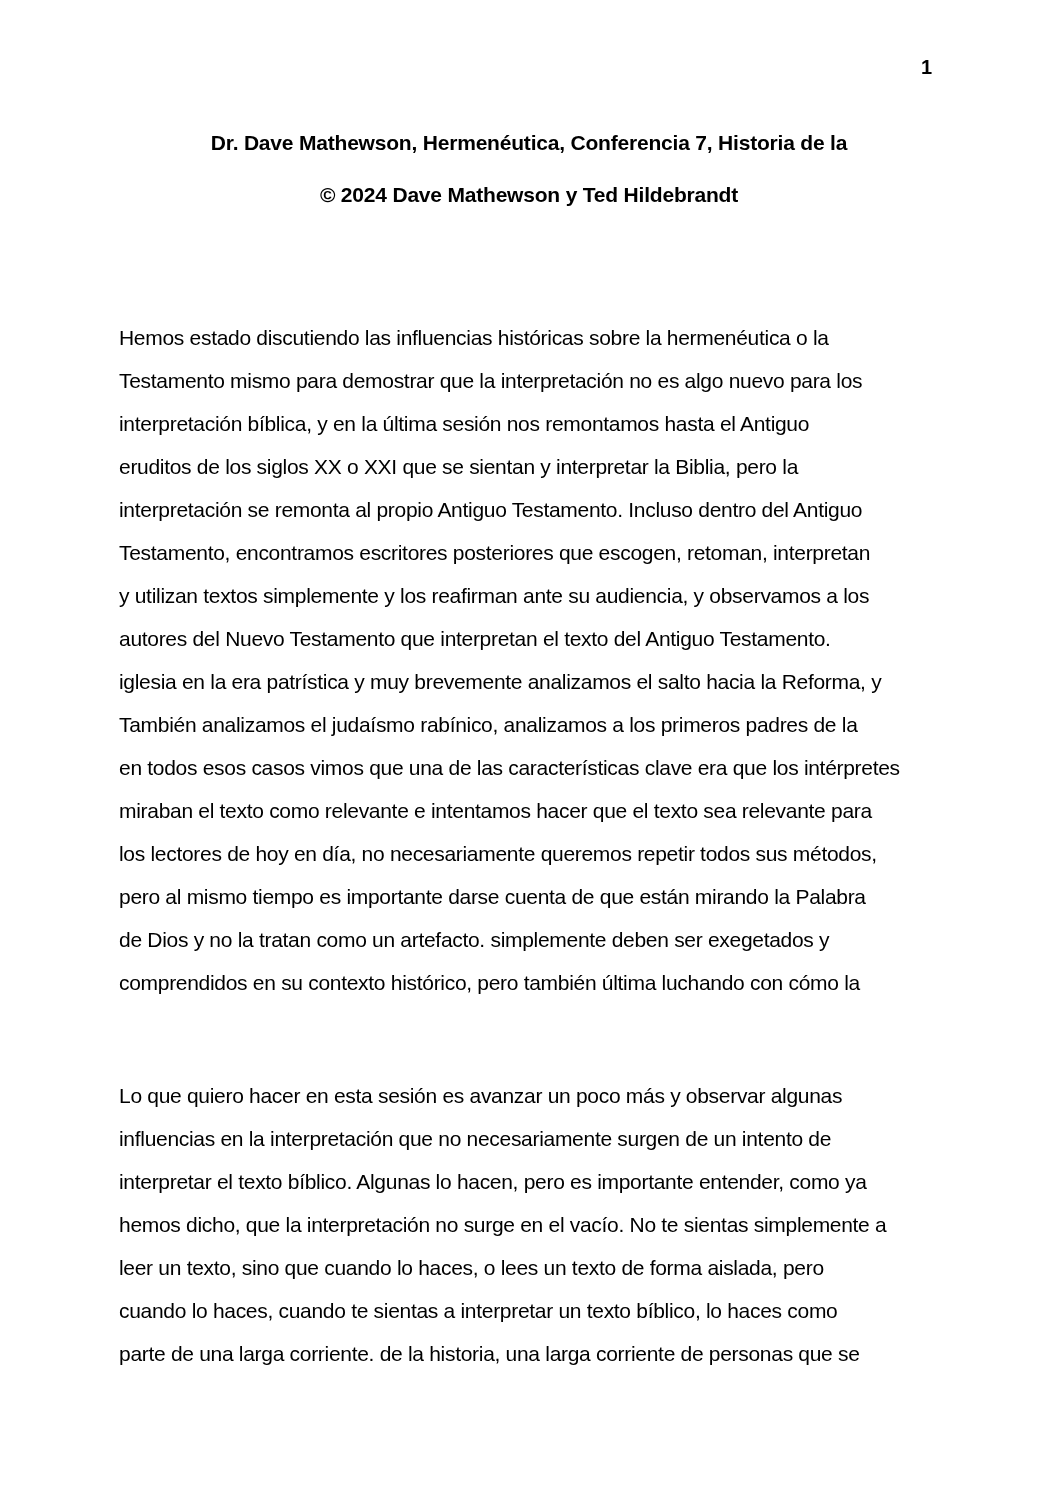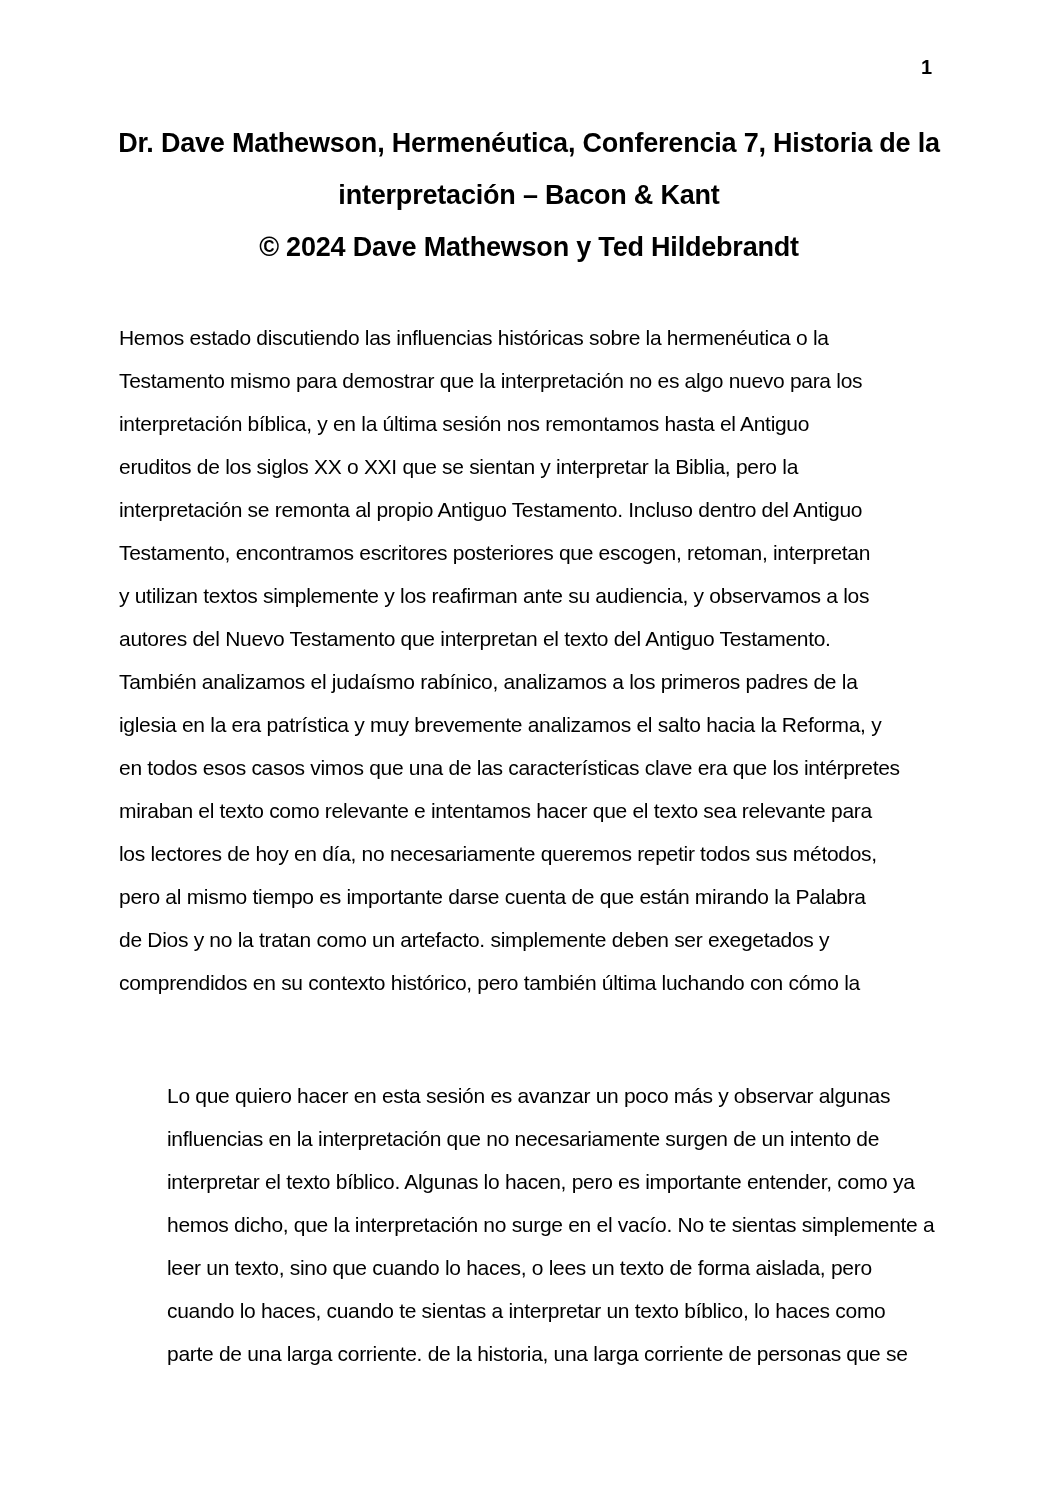--- a/index.html
+++ b/index.html
@@ -19,55 +19,54 @@
     font-size: 20px;
     font-weight: 700;
   }
   .title {
     position: absolute;
     top: 117px;
     left: 110px;
     width: 838px;
     text-align: center;
     font-weight: 700;
-    font-size: 27px;
+    font-size: 21px;
     line-height: 52px;
     letter-spacing: -0.2px;
   }
   .title .tline {
     height: 52px;
     white-space: nowrap;
   }
   .para {
     position: absolute;
     left: 119px;
     width: 830px;
     font-size: 21px;
     line-height: 43px;
     letter-spacing: -0.3px;
   }
   .para .bline {
     height: 43px;
     white-space: nowrap;
   }
   .para1 { top: 316px; }
-  .para2 { top: 1074px; margin-left: 48px; }
+  .para2 { top: 1074px; }
 </style>
 </head>
 <body>
 
 <div class="page">
 
   <div class="pagenum">1</div>
 
   <div class="title">
 
       <div class="tline">Dr. Dave Mathewson, Hermenéutica, Conferencia 7, Historia de la</div>
 
-      <div class="tline">interpretación – Bacon &amp; Kant</div>
 
       <div class="tline">© 2024 Dave Mathewson y Ted Hildebrandt</div>
     </div>
 
   <div class="para para1">
 
       <div class="bline">Hemos estado discutiendo las influencias históricas sobre la hermenéutica o la</div>
 
       <div class="bline">Testamento mismo para demostrar que la interpretación no es algo nuevo para los</div>
 
@@ -76,23 +75,23 @@
       <div class="bline">eruditos de los siglos XX o XXI que se sientan y interpretar la Biblia, pero la</div>
 
       <div class="bline">interpretación se remonta al propio Antiguo Testamento. Incluso dentro del Antiguo</div>
 
       <div class="bline">Testamento, encontramos escritores posteriores que escogen, retoman, interpretan</div>
 
       <div class="bline">y utilizan textos simplemente y los reafirman ante su audiencia, y observamos a los</div>
 
       <div class="bline">autores del Nuevo Testamento que interpretan el texto del Antiguo Testamento.</div>
 
+      <div class="bline">iglesia en la era patrística y muy brevemente analizamos el salto hacia la Reforma, y</div>
+
       <div class="bline">También analizamos el judaísmo rabínico, analizamos a los primeros padres de la</div>
-
-      <div class="bline">iglesia en la era patrística y muy brevemente analizamos el salto hacia la Reforma, y</div>
 
       <div class="bline">en todos esos casos vimos que una de las características clave era que los intérpretes</div>
 
       <div class="bline">miraban el texto como relevante e intentamos hacer que el texto sea relevante para</div>
 
       <div class="bline">los lectores de hoy en día, no necesariamente queremos repetir todos sus métodos,</div>
 
       <div class="bline">pero al mismo tiempo es importante darse cuenta de que están mirando la Palabra</div>
 
       <div class="bline">de Dios y no la tratan como un artefacto. simplemente deben ser exegetados y</div>

